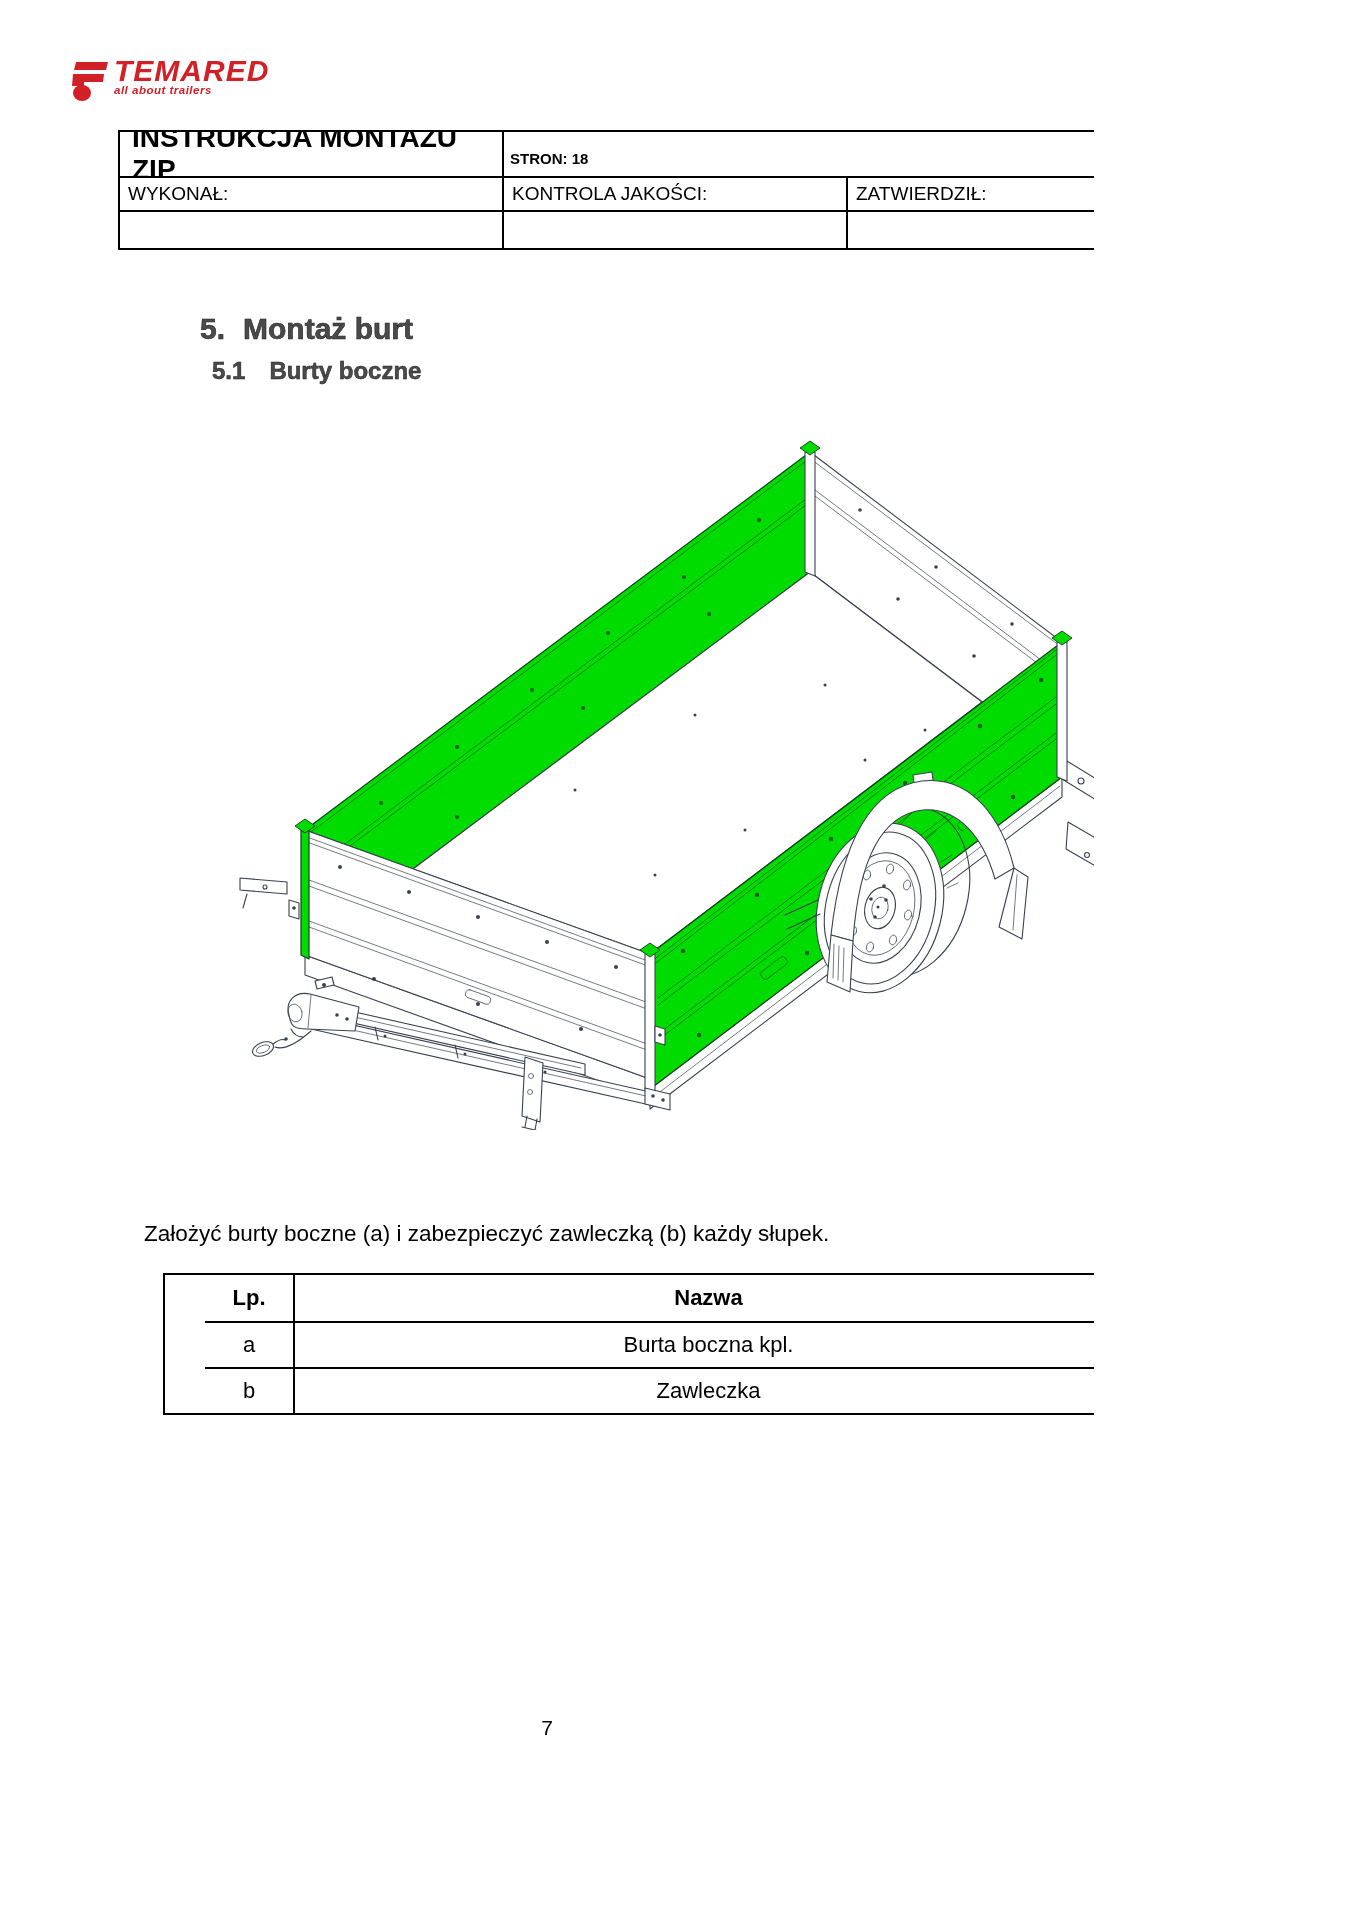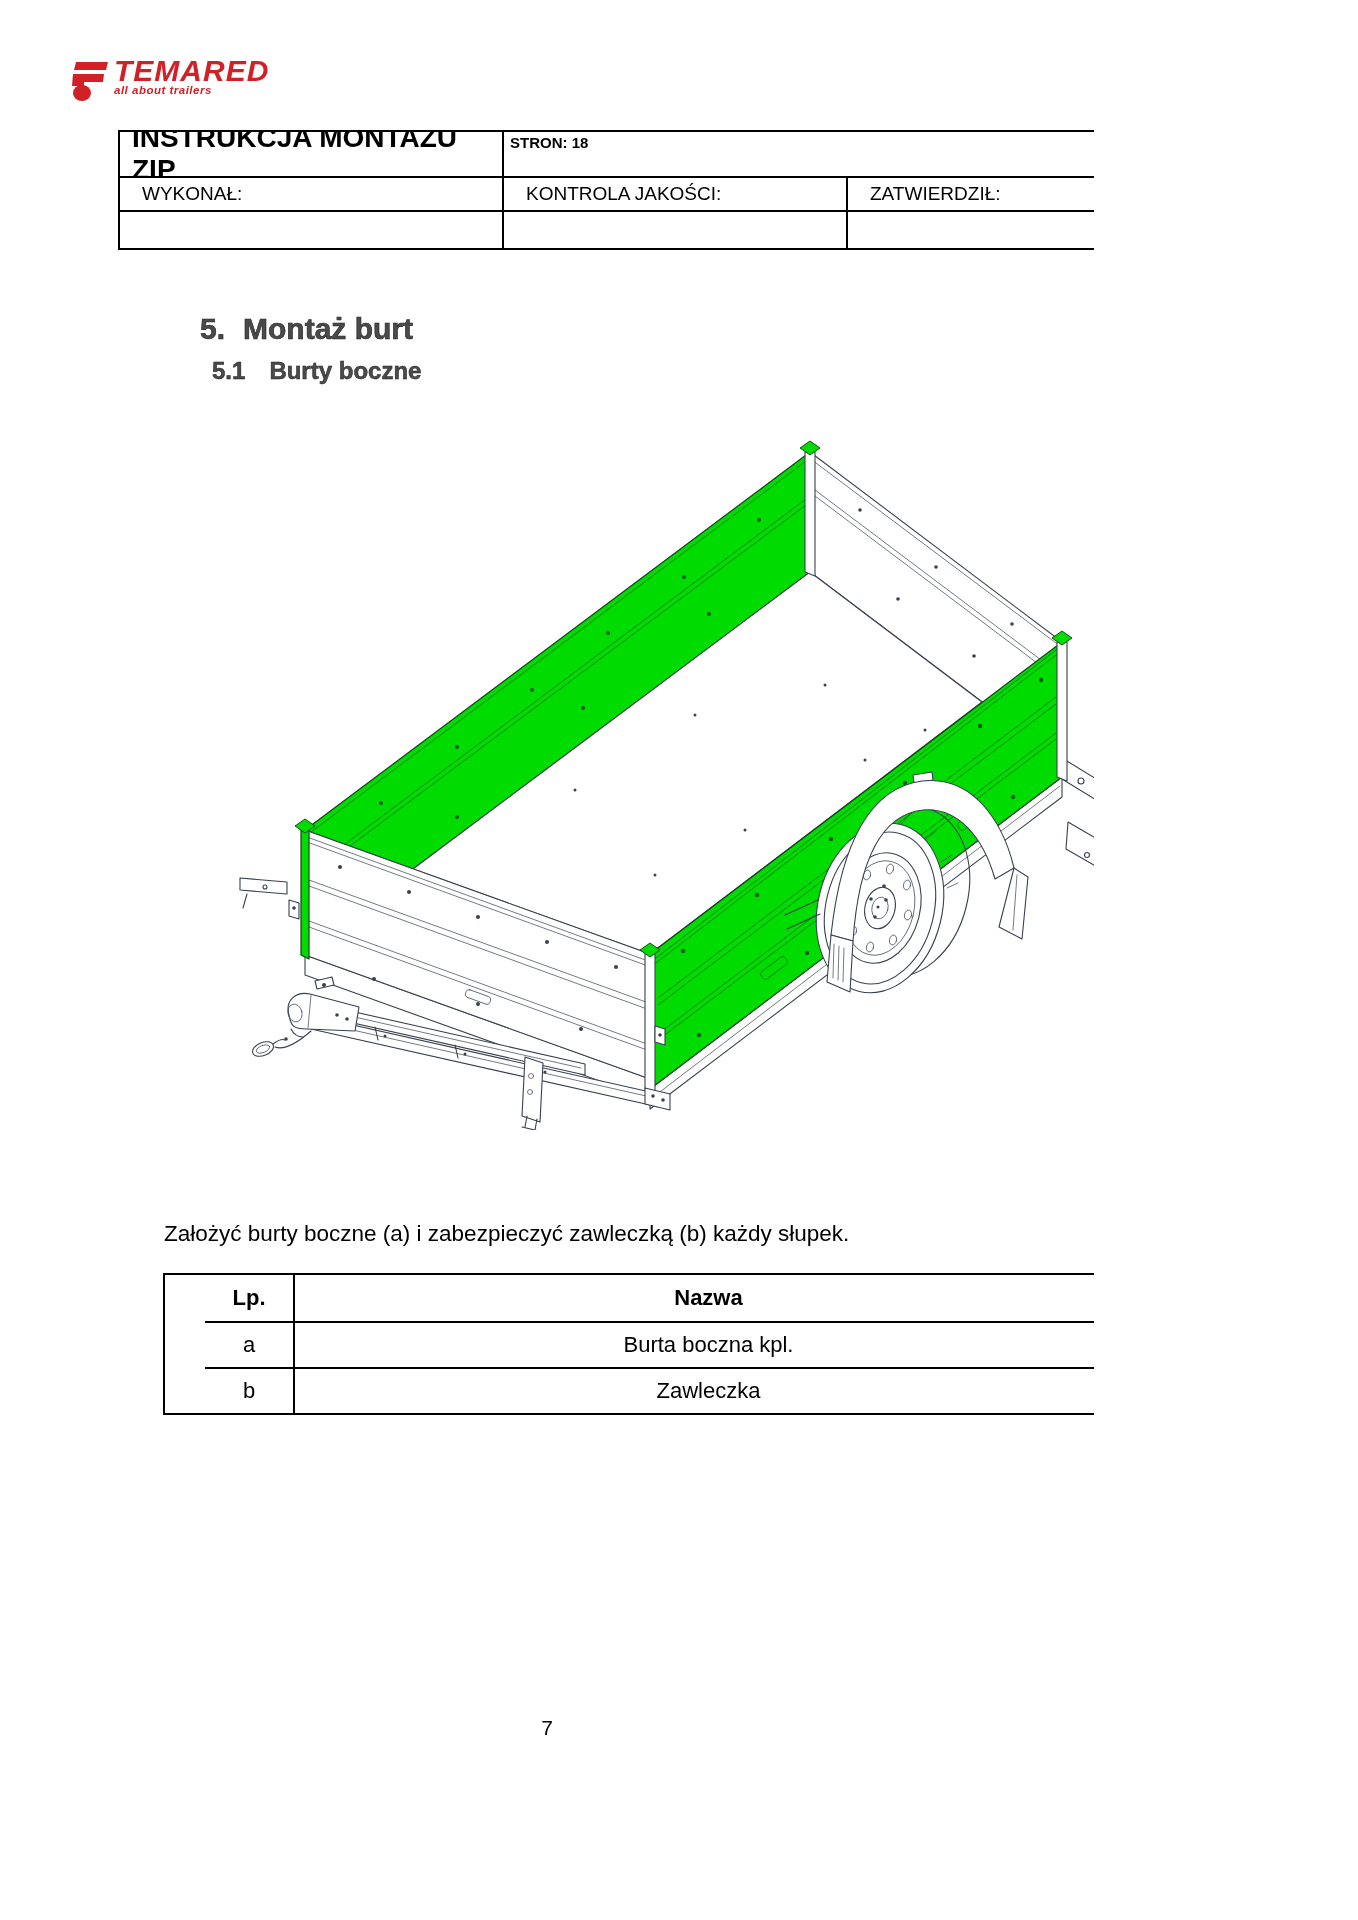--- a/index.html
+++ b/index.html
@@ -16,42 +16,42 @@
   
   .hdr{position:absolute;left:118px;top:130px;width:1070px;border:2px solid #000;box-sizing:border-box;background:#fff;}
   .hdr-row{display:grid;box-sizing:border-box;}
   .hdr-row1{grid-template-columns:384px 562px auto;height:44px;}
   .hdr-row2{grid-template-columns:384px 344px auto;height:34px;border-top:2px solid #000;}
   .hdr-row3{grid-template-columns:384px 344px auto;height:38px;border-top:2px solid #000;}
   .hdr-cell{border-right:2px solid #000;box-sizing:border-box;display:flex;align-items:center;overflow:hidden;}
   .hdr-cell:last-child{border-right:none;}
   .doc-code{justify-content:center;font-size:23px;font-weight:bold;}
   .doc-title{font-size:28px;font-weight:bold;padding-left:12px;}
-  .pages{align-items:flex-start;font-size:15px;font-weight:bold;padding:2px 0 0 6px;}
-  .hdr-label{font-size:19px;padding-left:22px;}
+  .pages{align-items:flex-start;font-size:15px;font-weight:bold;padding:18px 0 0 6px;}
+  .hdr-label{font-size:19px;padding-left:8px;}
 
   
   .sec{position:absolute;left:200px;top:312px;font-size:30px;font-weight:700;color:#4a4a4a;-webkit-text-stroke:.6px #222;display:flex;}
   .sec .num{margin-right:18px;}
   .subsec{position:absolute;left:212px;top:357px;font-size:24px;font-weight:700;color:#4a4a4a;-webkit-text-stroke:.5px #222;display:flex;}
   .subsec .num{margin-right:24px;}
 
   
   .fig{position:absolute;left:225px;top:430px;width:940px;height:700px;}
   .ln{fill:none;stroke:#39414f;stroke-width:1.1;stroke-linejoin:round;stroke-linecap:round;}
   .lnt{fill:none;stroke:#39414f;stroke-width:.7;stroke-linejoin:round;stroke-linecap:round;}
   .wf{fill:#ffffff;stroke:#39414f;stroke-width:1.1;stroke-linejoin:round;}
   .gf{fill:#00dc00;stroke:#14401c;stroke-width:1.2;stroke-linejoin:round;}
   .gln{fill:none;stroke:#007a00;stroke-width:.9;}
   .gdot{fill:#0a5c0a;stroke:none;}
   .dot{fill:#39414f;stroke:none;}
   .cap{fill:#00dc00;stroke:#0b3b10;stroke-width:.9;stroke-linejoin:round;}
 
   
-  .instr{position:absolute;left:164px;top:1221px;font-size:22.5px;text-align:center;}
+  .instr{position:absolute;left:144px;top:1221px;font-size:22.5px;text-align:center;}
 
   
   .ptable{position:absolute;left:163px;top:1273px;width:1005px;border:2px solid #000;box-sizing:border-box;background:#fff;padding-left:40px;}
   .prow{display:grid;grid-template-columns:90px 829px auto;height:46px;box-sizing:border-box;}
   .prow + .prow{border-top:2px solid #000;}
   .pcell{border-right:2px solid #000;box-sizing:border-box;display:flex;align-items:center;justify-content:center;font-size:22px;overflow:hidden;}
   .pcell:last-child{border-right:none;}
   .phead .pcell{font-weight:bold;}
 
   

